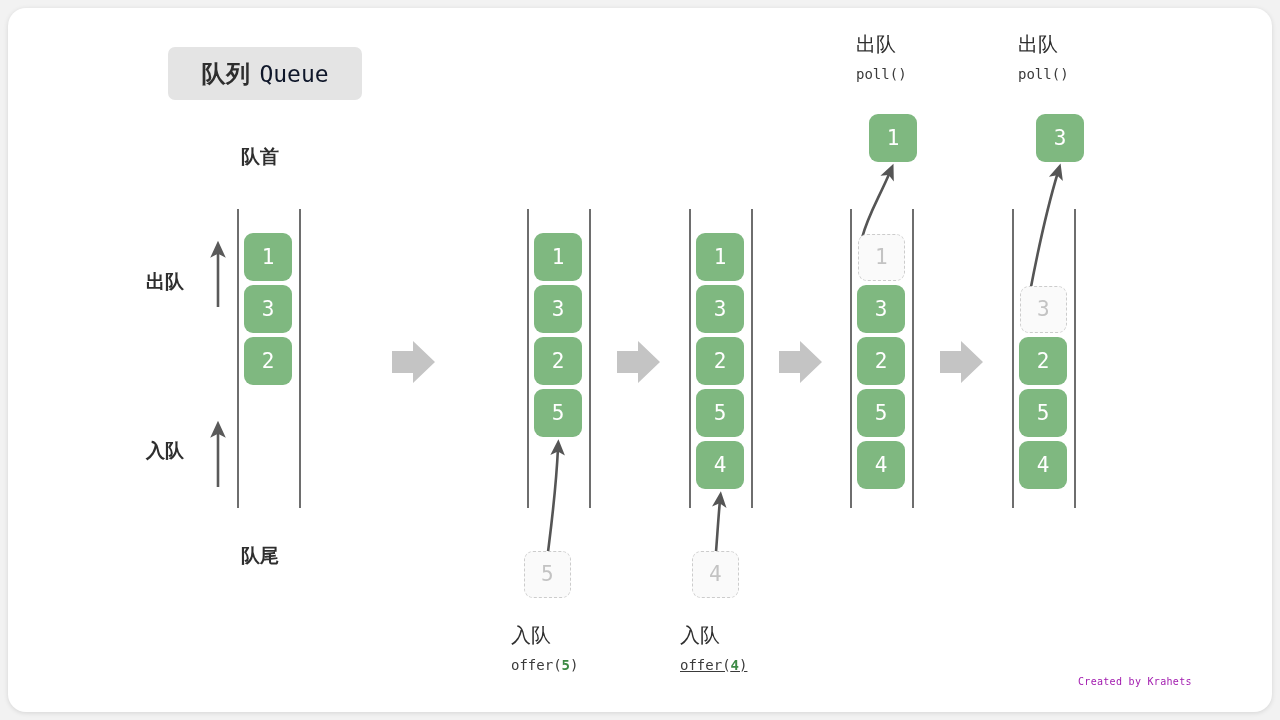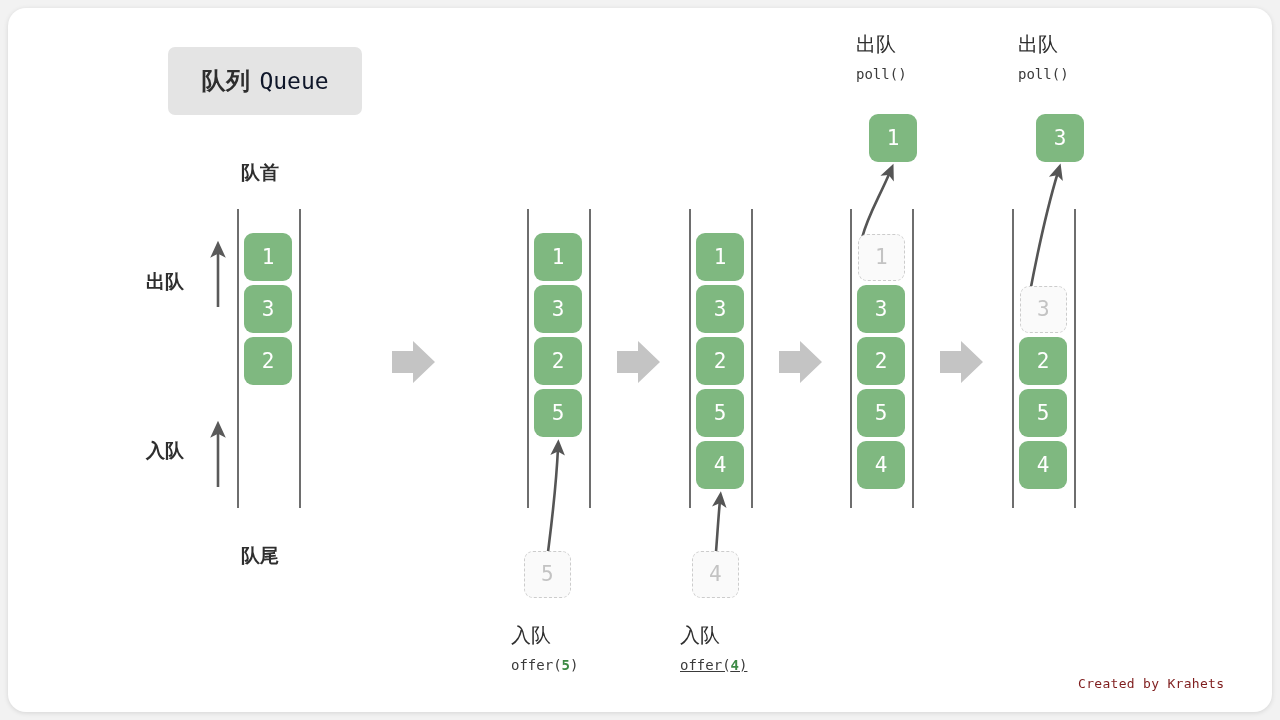--- a/index.html
+++ b/index.html
@@ -36,21 +36,21 @@
     height: 720px;
     pointer-events: none;
   }
 
   
   .title-badge {
     position: absolute;
     left: 168px;
     top: 47px;
     width: 194px;
-    height: 68px;
+    height: 53px;
     background: #e4e4e4;
     border-radius: 7px;
     display: flex;
     align-items: center;
     justify-content: center;
     gap: 9px;
   }
   .title-cn {
     font-size: 24px;
     font-weight: bold;
@@ -86,22 +86,22 @@
     font-family: "DejaVu Sans Mono", "Liberation Mono", monospace;
     font-size: 14px;
     color: #3a3a3a;
   }
   .op-code .arg {
     color: #3d8b45;
     font-weight: bold;
   }
   .credit {
     font-family: "DejaVu Sans Mono", "Liberation Mono", monospace;
-    font-size: 13px;
-    color: #7f1d1d;
+    font-size: 10px;
+    color: #a21caf;
     letter-spacing: 0.3px;
   }
 
   
   .cell {
     position: absolute;
     width: 48px;
     height: 48px;
     border-radius: 9px;
     background: #7fb880;
@@ -127,21 +127,21 @@
 <body>
 
 <div id="canvas">
   <div class="card"></div>
 
   <div class="title-badge">
     <span class="title-cn">队列</span>
     <span class="title-en">Queue</span>
   </div>
 
-  <div class="abs head-cn" style="left:241px; top:160px;">队首</div>
+  <div class="abs head-cn" style="left:241px; top:144px;">队首</div>
   <div class="abs head-cn" style="left:241px; top:543px;">队尾</div>
   <div class="abs cn-label" style="left:146px; top:269px;">出队</div>
   <div class="abs cn-label" style="left:146px; top:438px;">入队</div>
 
   <svg class="layer" viewBox="0 0 1280 720">
     <defs>
       <marker id="ah" markerWidth="7" markerHeight="7" refX="3.2" refY="3.2" orient="auto">
         <path d="M0.4,0.4 L6.6,3.2 L0.4,6.0 L1.9,3.2 Z" fill="#555555"></path>
       </marker>
       <marker id="ah2" markerWidth="7.5" markerHeight="7.5" refX="3.4" refY="3.4" orient="auto">

